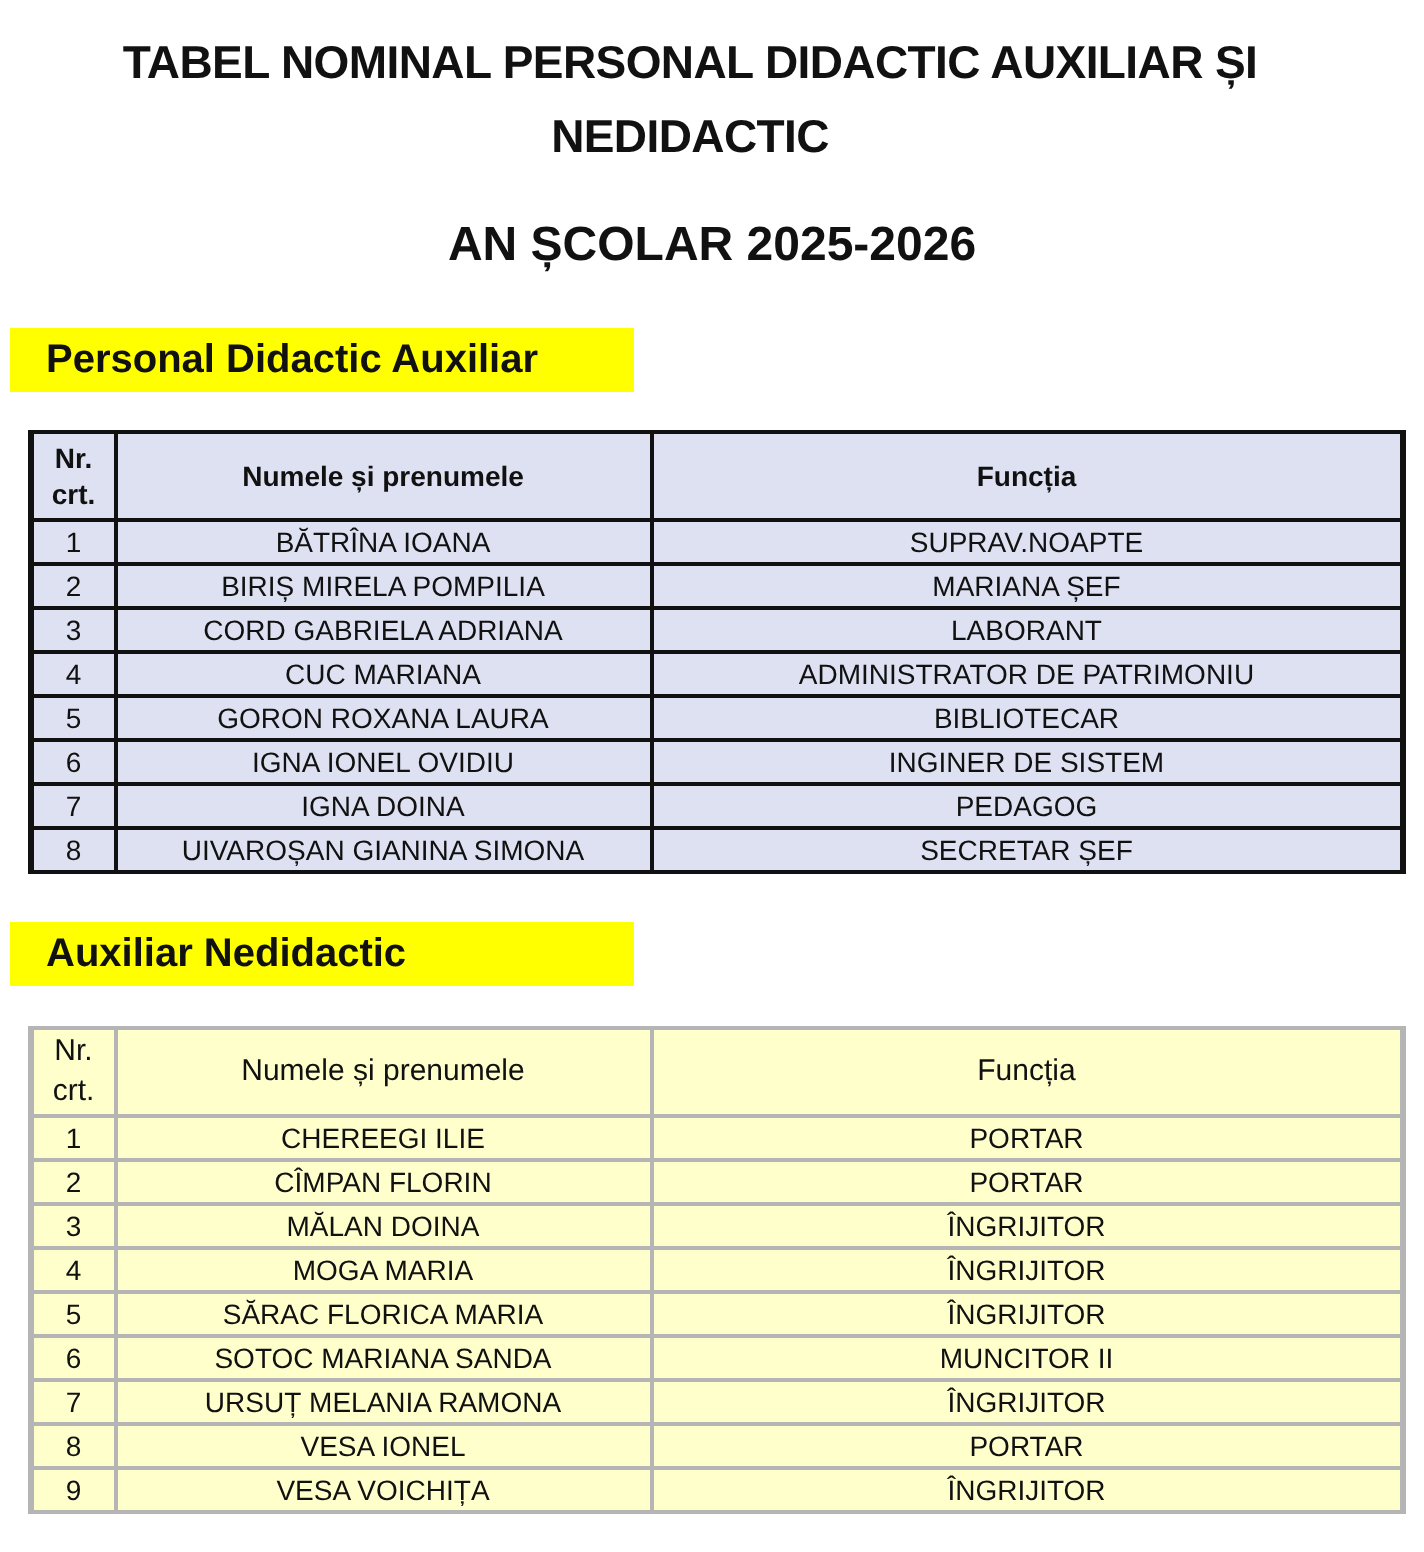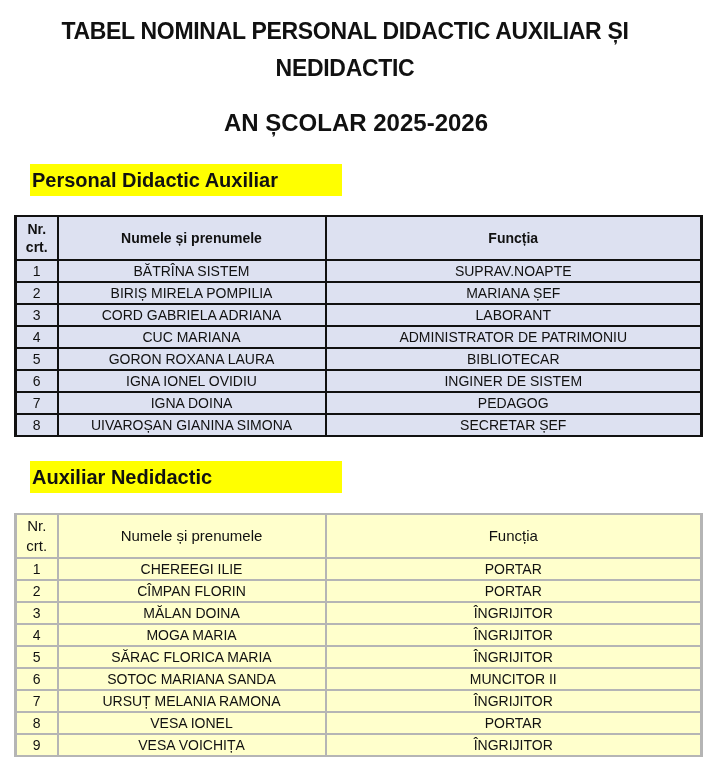--- a/index.html
+++ b/index.html
@@ -4,22 +4,22 @@
 <style>
   html, body { margin:0; padding:0; background:#ffffff; }
   body { width:712px; height:776px; position:relative; overflow:hidden;
          font-family:"Liberation Sans", "DejaVu Sans", sans-serif; color:#111; }
   .title1 { position:absolute; left:0; width:690px; text-align:center;
             font-weight:bold; font-size:23px; line-height:32px; letter-spacing:-0.3px; }
   #t1a { top:15px; }
   #t1b { top:52px; }
   #t2 { position:absolute; left:0; width:712px; top:104px; text-align:center;
         font-weight:bold; font-size:24px; line-height:38px; }
-  .section { position:absolute; left:30px; width:312px; height:32px; background:#ffff00;
-             font-weight:bold; font-size:20px; line-height:32px; padding-left:2px; box-sizing:border-box; }
+  .section { position:absolute; left:5px; width:312px; height:32px; background:#ffff00;
+             font-weight:bold; font-size:20px; line-height:32px; padding-left:18px; box-sizing:border-box; }
   #sec1 { top:164px; }
   #sec2 { top:461px; }
   table { position:absolute; left:14px; width:686px; border-collapse:collapse; table-layout:fixed; }
   table td, table th { text-align:center; font-size:14px; padding:0; overflow:hidden; white-space:nowrap; }
   table col.c1 { width:42px; } table col.c2 { width:268px; } table col.c3 { width:376px; }
   #tbl1 { top:215px; background:#dde1f1; }
   #tbl1 td, #tbl1 th { border:2px solid #111; height:20px; line-height:19px; }
   #tbl1 th { height:42px; font-weight:bold; line-height:18px; }
   #tbl1 { border-left:3px solid #111; border-right:3px solid #111; border-bottom:none; }
   #tbl2 { top:513px; background:#ffffcc; }
@@ -45,21 +45,21 @@
   <thead>
     <tr>
       <th><span>Nr.</span><br><span>crt.</span></th>
       <th>Numele și prenumele</th>
       <th>Funcția</th>
     </tr>
   </thead>
   <tbody id="tbody1">
       <tr>
         <td>1</td>
-        <td>BĂTRÎNA SISTEM</td>
+        <td>BĂTRÎNA IOANA</td>
         <td>SUPRAV.NOAPTE</td>
       </tr>
       <tr>
         <td>2</td>
         <td>BIRIȘ MIRELA POMPILIA</td>
         <td>MARIANA ȘEF</td>
       </tr>
       <tr>
         <td>3</td>
         <td>CORD GABRIELA ADRIANA</td>

